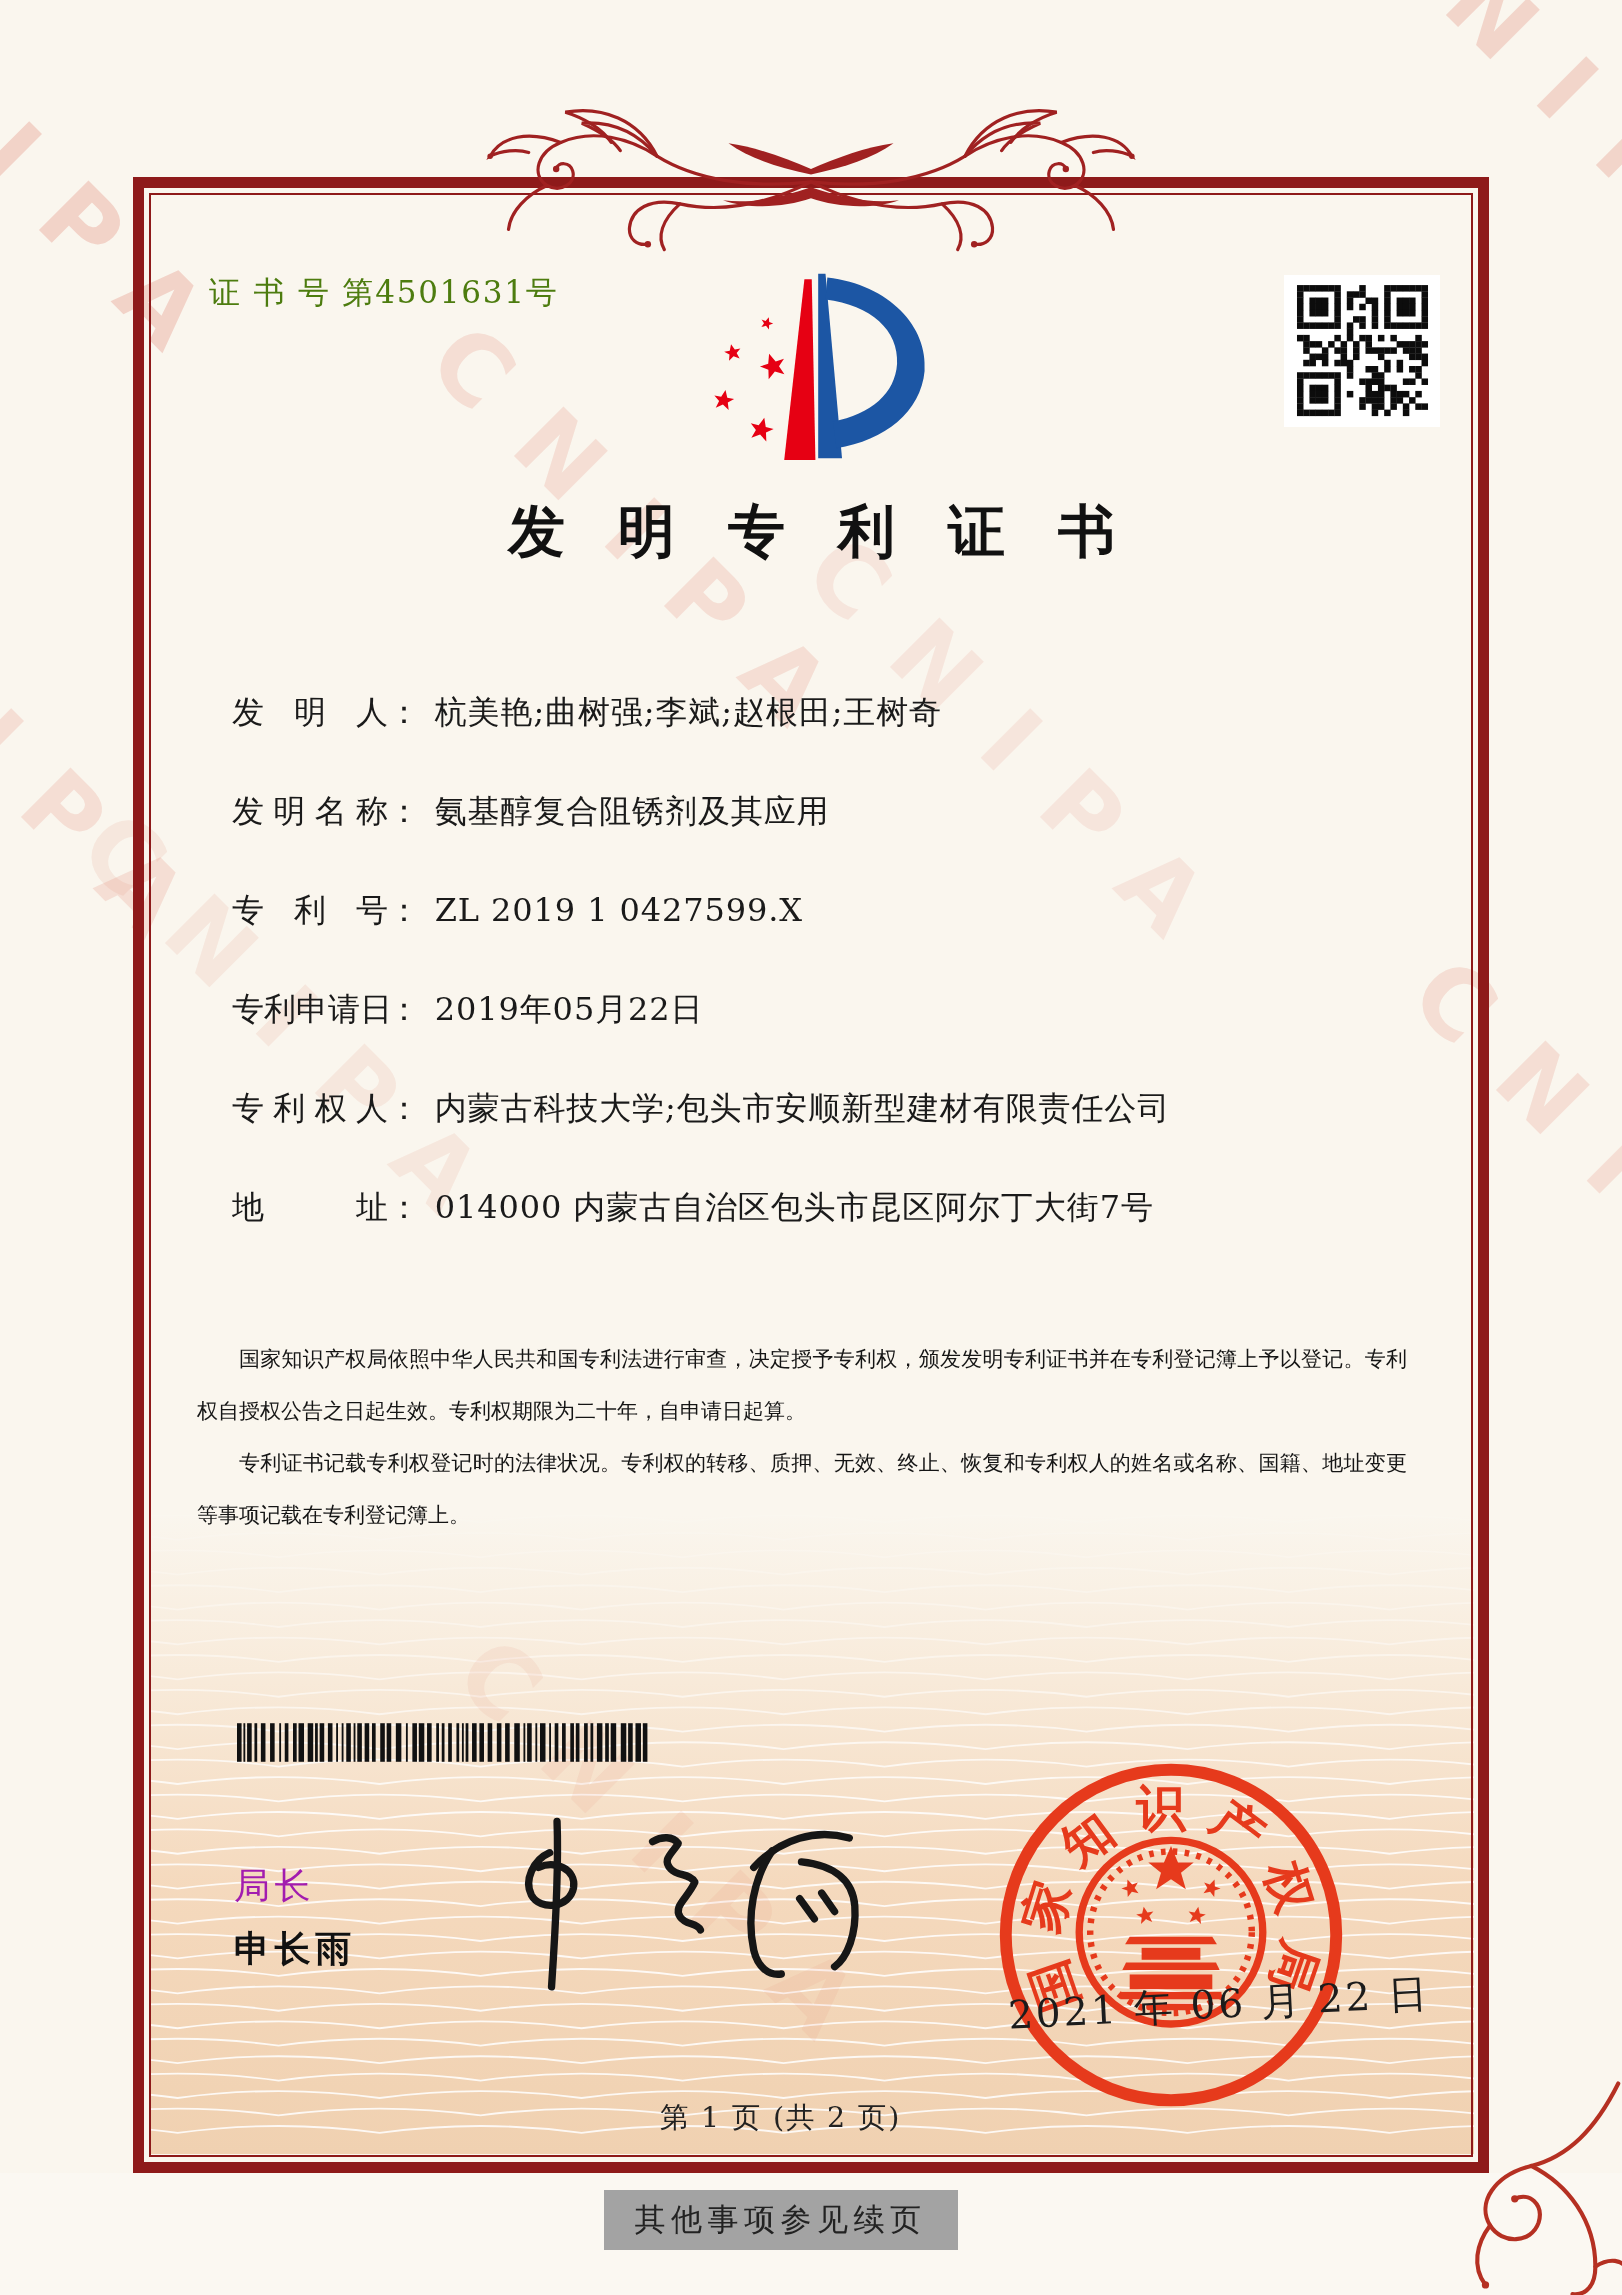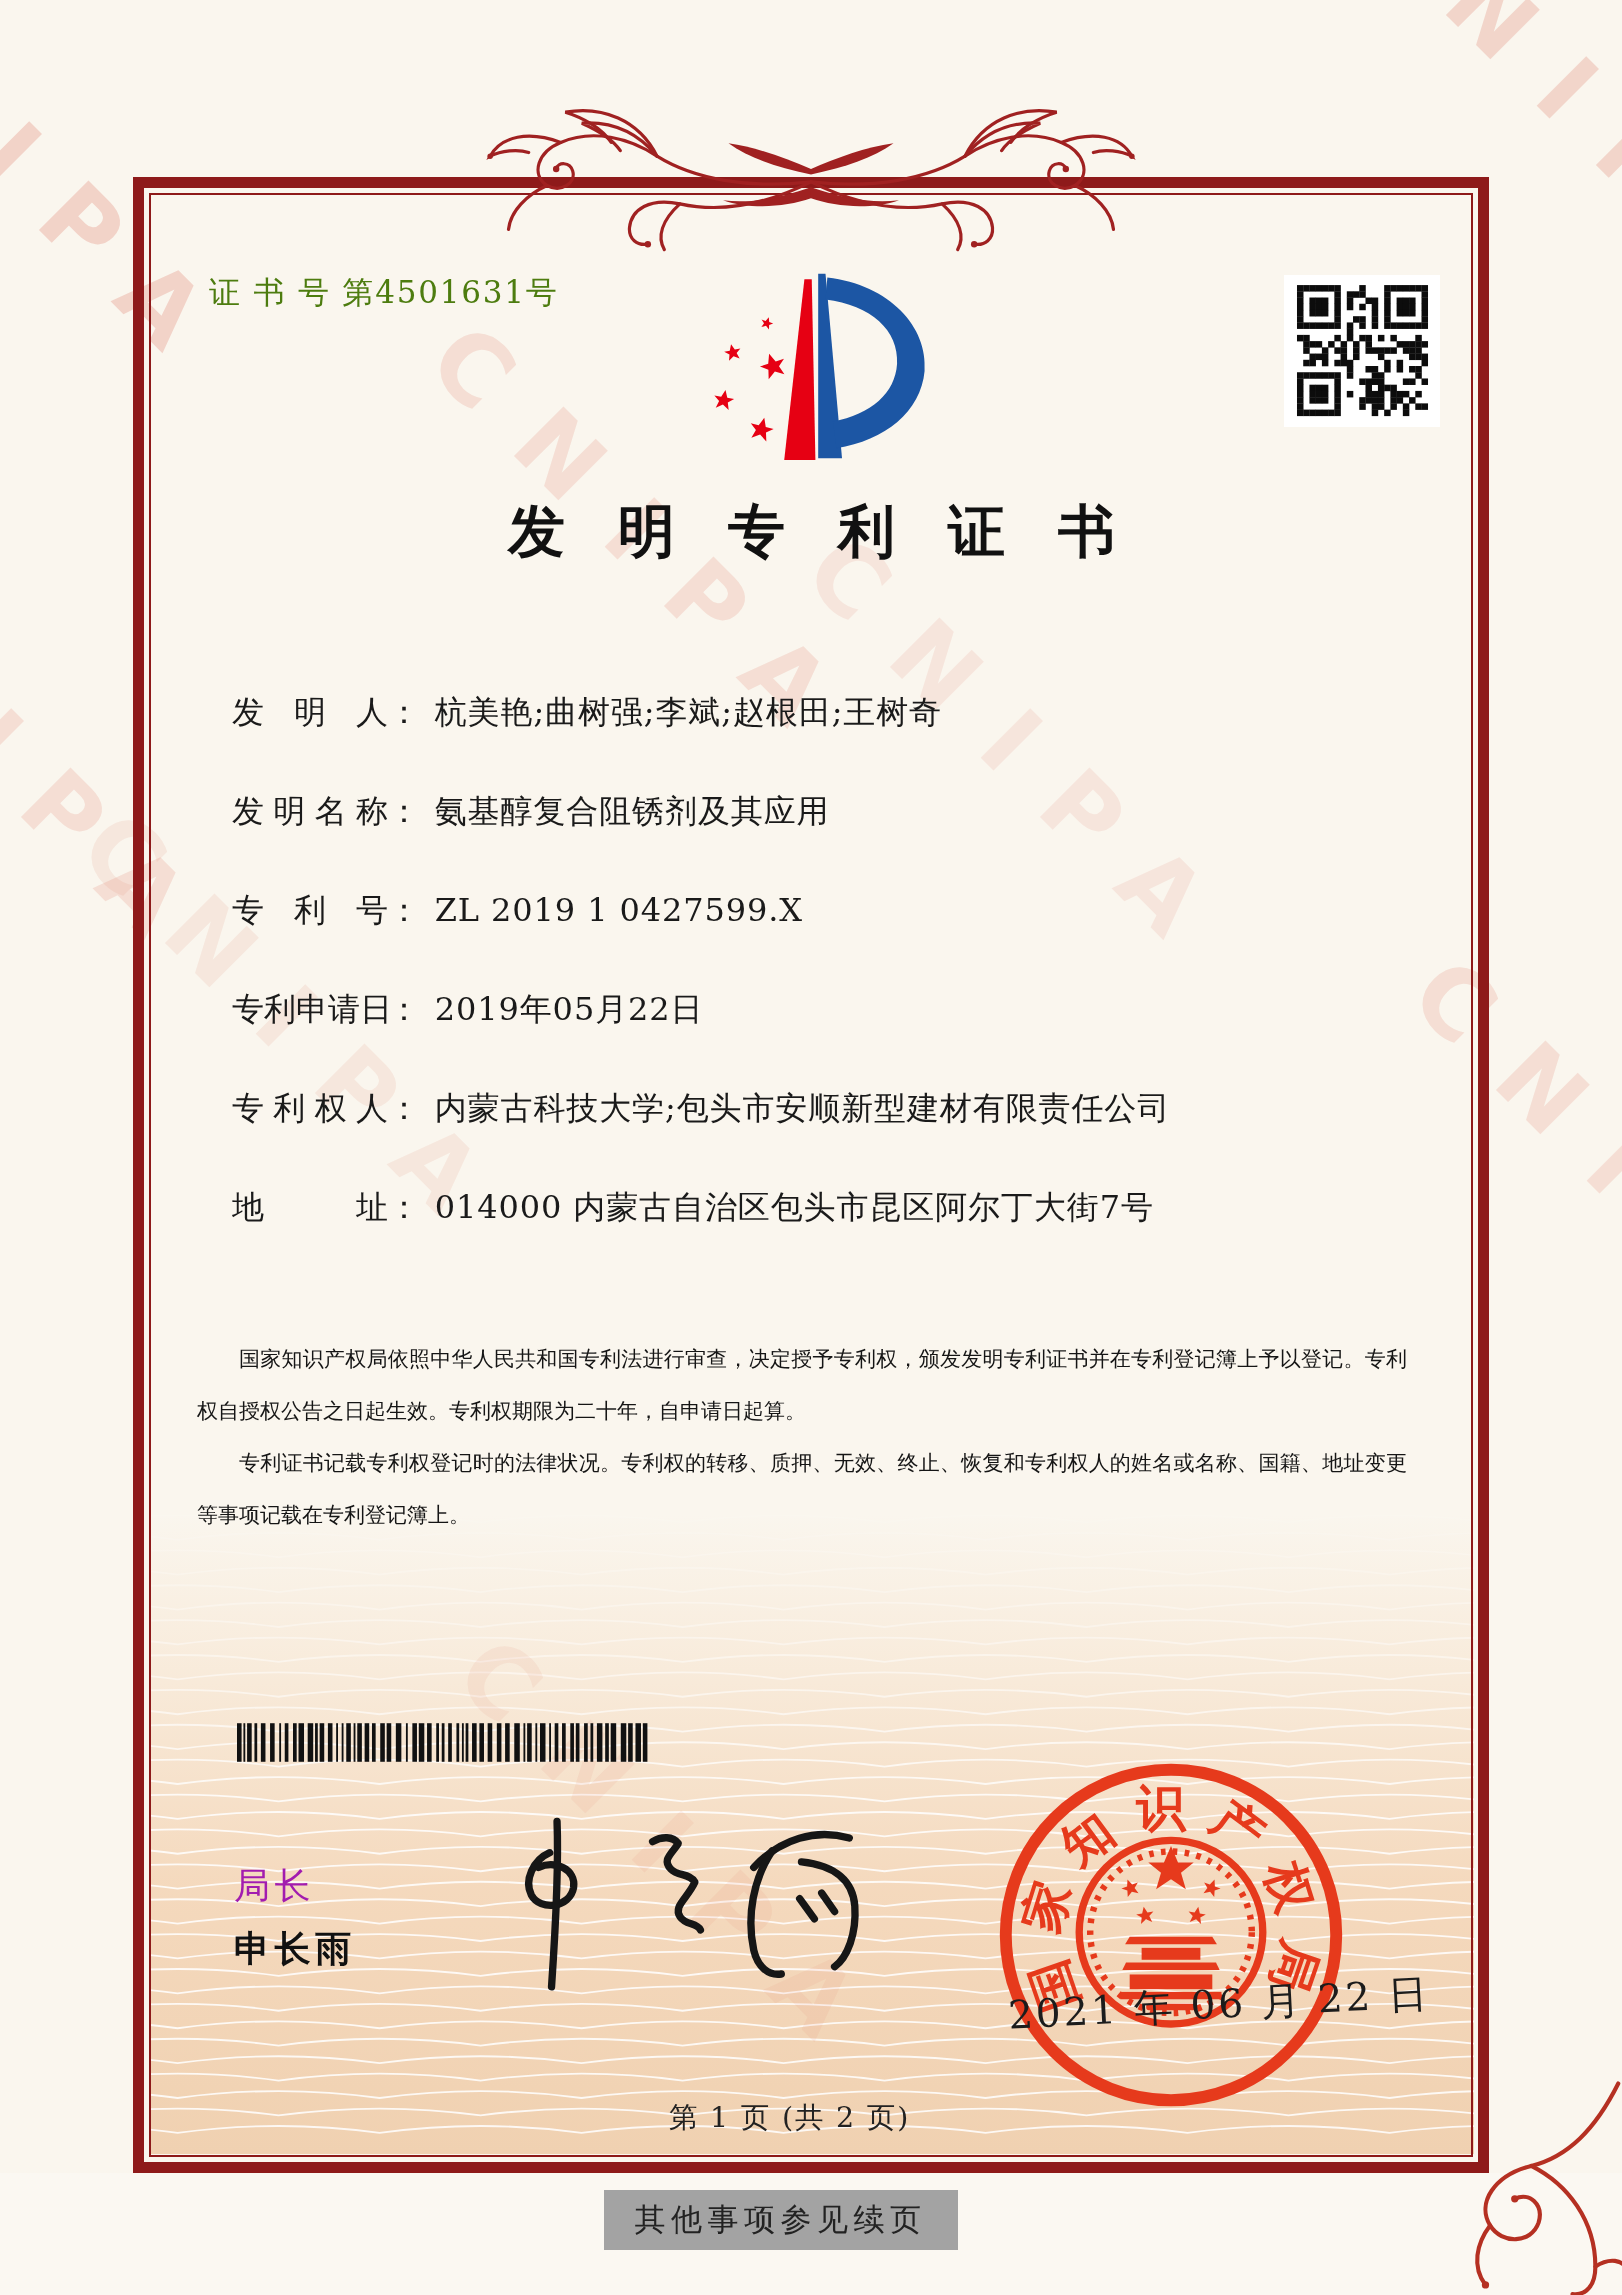--- a/index.html
+++ b/index.html
@@ -66,21 +66,21 @@
   .director-name{position:absolute;left:234px;top:1925px;font-size:36px;font-weight:bold;letter-spacing:4.6px;
                  font-family:"DejaVu Sans","Liberation Sans",sans-serif;color:#111;z-index:5;}
   .signature{position:absolute;left:478px;top:1814px;z-index:5;}
 
   
   .seal{position:absolute;left:992px;top:1756px;z-index:5;}
   .seal-date{position:absolute;left:1008px;top:1980px;width:331px;text-align:center;font-size:39px;
              letter-spacing:2.8px;color:#1c1c1c;transform:rotate(-3deg);z-index:6;white-space:nowrap;}
 
   
-  .page-num{position:absolute;left:9px;top:2099px;width:1561px;text-align:center;font-size:28.5px;
+  .page-num{position:absolute;left:0;top:2099px;width:1561px;text-align:center;font-size:28.5px;
             letter-spacing:1.8px;color:#222;z-index:5;}
   .note-wrap{position:absolute;left:0;top:2190px;width:1561px;text-align:center;z-index:6;}
   .note{display:inline-block;background:#a3a3a3;padding:9.2px 31px;font-size:31px;letter-spacing:5.5px;color:#222;}
 </style>
 </head>
 <body>
 
 <div class="page">
 
   <svg width="0" height="0" style="position:absolute">

